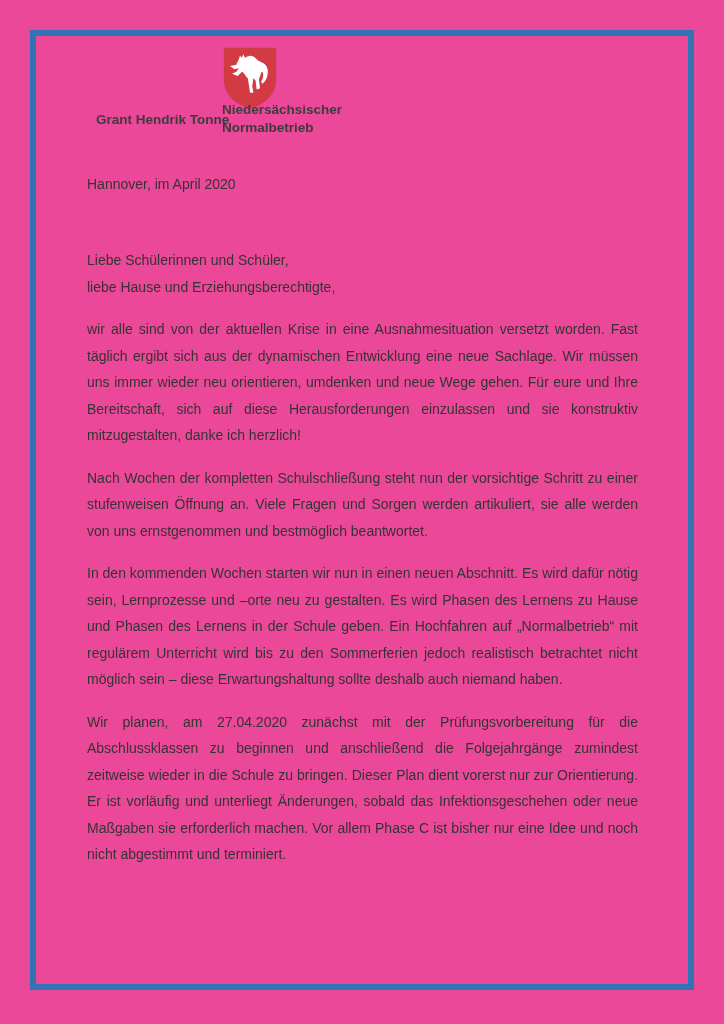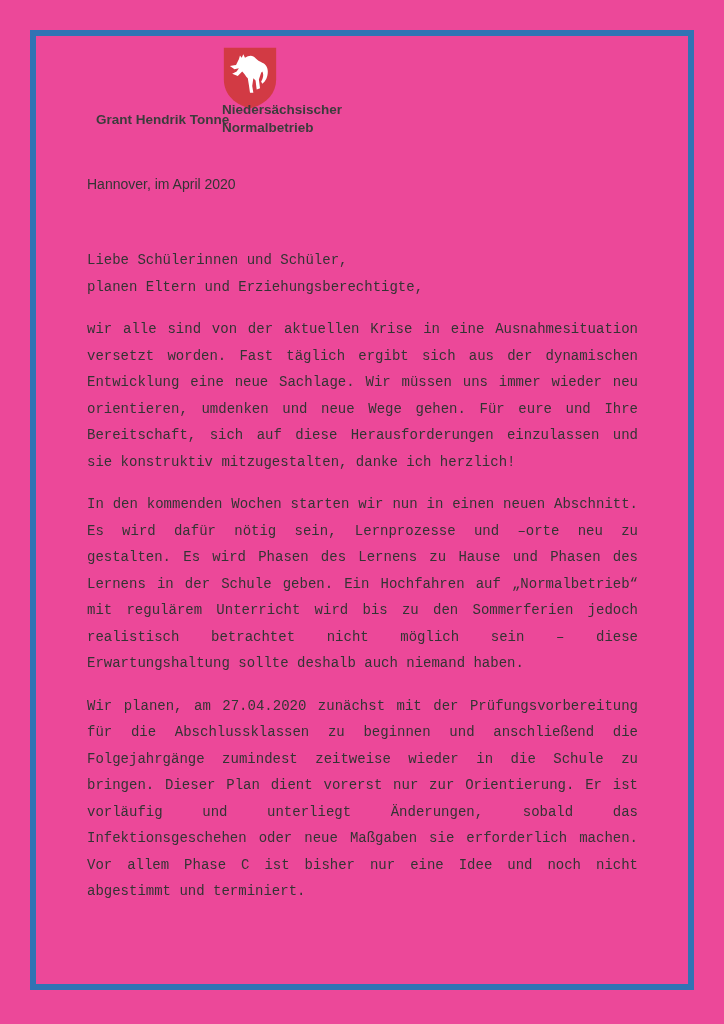--- a/index.html
+++ b/index.html
@@ -35,21 +35,21 @@
     line-height:18px;
   }
   .dateline{
     position:absolute;
     left:87px;top:176px;width:550px;
     font-size:14px;color:#343434;
   }
   .body-text{
     position:absolute;
     left:87px;top:247px;width:551px;
-    font-size:14px;line-height:26.5px;color:#343434;font-family:Liberation Mono, monospace;
+    font-size:14px;line-height:26.5px;color:#343434;
   }
   .salutation{margin:0 0 13px 0;}
   .salutation div{white-space:nowrap;}
   .body-text p{
     margin:16px 0 13px 0;
     text-align:justify;
   }
 </style>
 </head>
 <body>
@@ -73,19 +73,20 @@
   <div class="ministry">
     <div>Niedersächsischer</div>
     <div>Normalbetrieb</div>
   </div>
 
   <div class="dateline">Hannover, im April 2020</div>
 
   <div class="body-text">
     <div class="salutation">
       <div>Liebe Schülerinnen und Schüler,</div>
-      <div>planen Eltern und Erziehungsberechtigte,</div>
+      <div>liebe Hause und Erziehungsberechtigte,</div>
     </div>
     <p>wir alle sind von der aktuellen Krise in eine Ausnahmesituation versetzt worden. Fast täglich ergibt sich aus der dynamischen Entwicklung eine neue Sachlage. Wir müssen uns immer wieder neu orientieren, umdenken und neue Wege gehen. Für eure und Ihre Bereitschaft, sich auf diese Herausforderungen einzulassen und sie konstruktiv mitzugestalten, danke ich herzlich!</p>
+    <p>Nach Wochen der kompletten Schulschließung steht nun der vorsichtige Schritt zu einer stufenweisen Öffnung an. Viele Fragen und Sorgen werden artikuliert, sie alle werden von uns ernstgenommen und bestmöglich beantwortet.</p>
     <p>In den kommenden Wochen starten wir nun in einen neuen Abschnitt. Es wird dafür nötig sein, Lernprozesse und –orte neu zu gestalten. Es wird Phasen des Lernens zu Hause und Phasen des Lernens in der Schule geben. Ein Hochfahren auf „Normalbetrieb“ mit regulärem Unterricht wird bis zu den Sommerferien jedoch realistisch betrachtet nicht möglich sein – diese Erwartungshaltung sollte deshalb auch niemand haben.</p>
     <p>Wir planen, am 27.04.2020 zunächst mit der Prüfungsvorbereitung für die Abschlussklassen zu beginnen und anschließend die Folgejahrgänge zumindest zeitweise wieder in die Schule zu bringen. Dieser Plan dient vorerst nur zur Orientierung. Er ist vorläufig und unterliegt Änderungen, sobald das Infektionsgeschehen oder neue Maßgaben sie erforderlich machen. Vor allem Phase C ist bisher nur eine Idee und noch nicht abgestimmt und terminiert.</p>
   </div>
 </div>
 
 </body></html>

